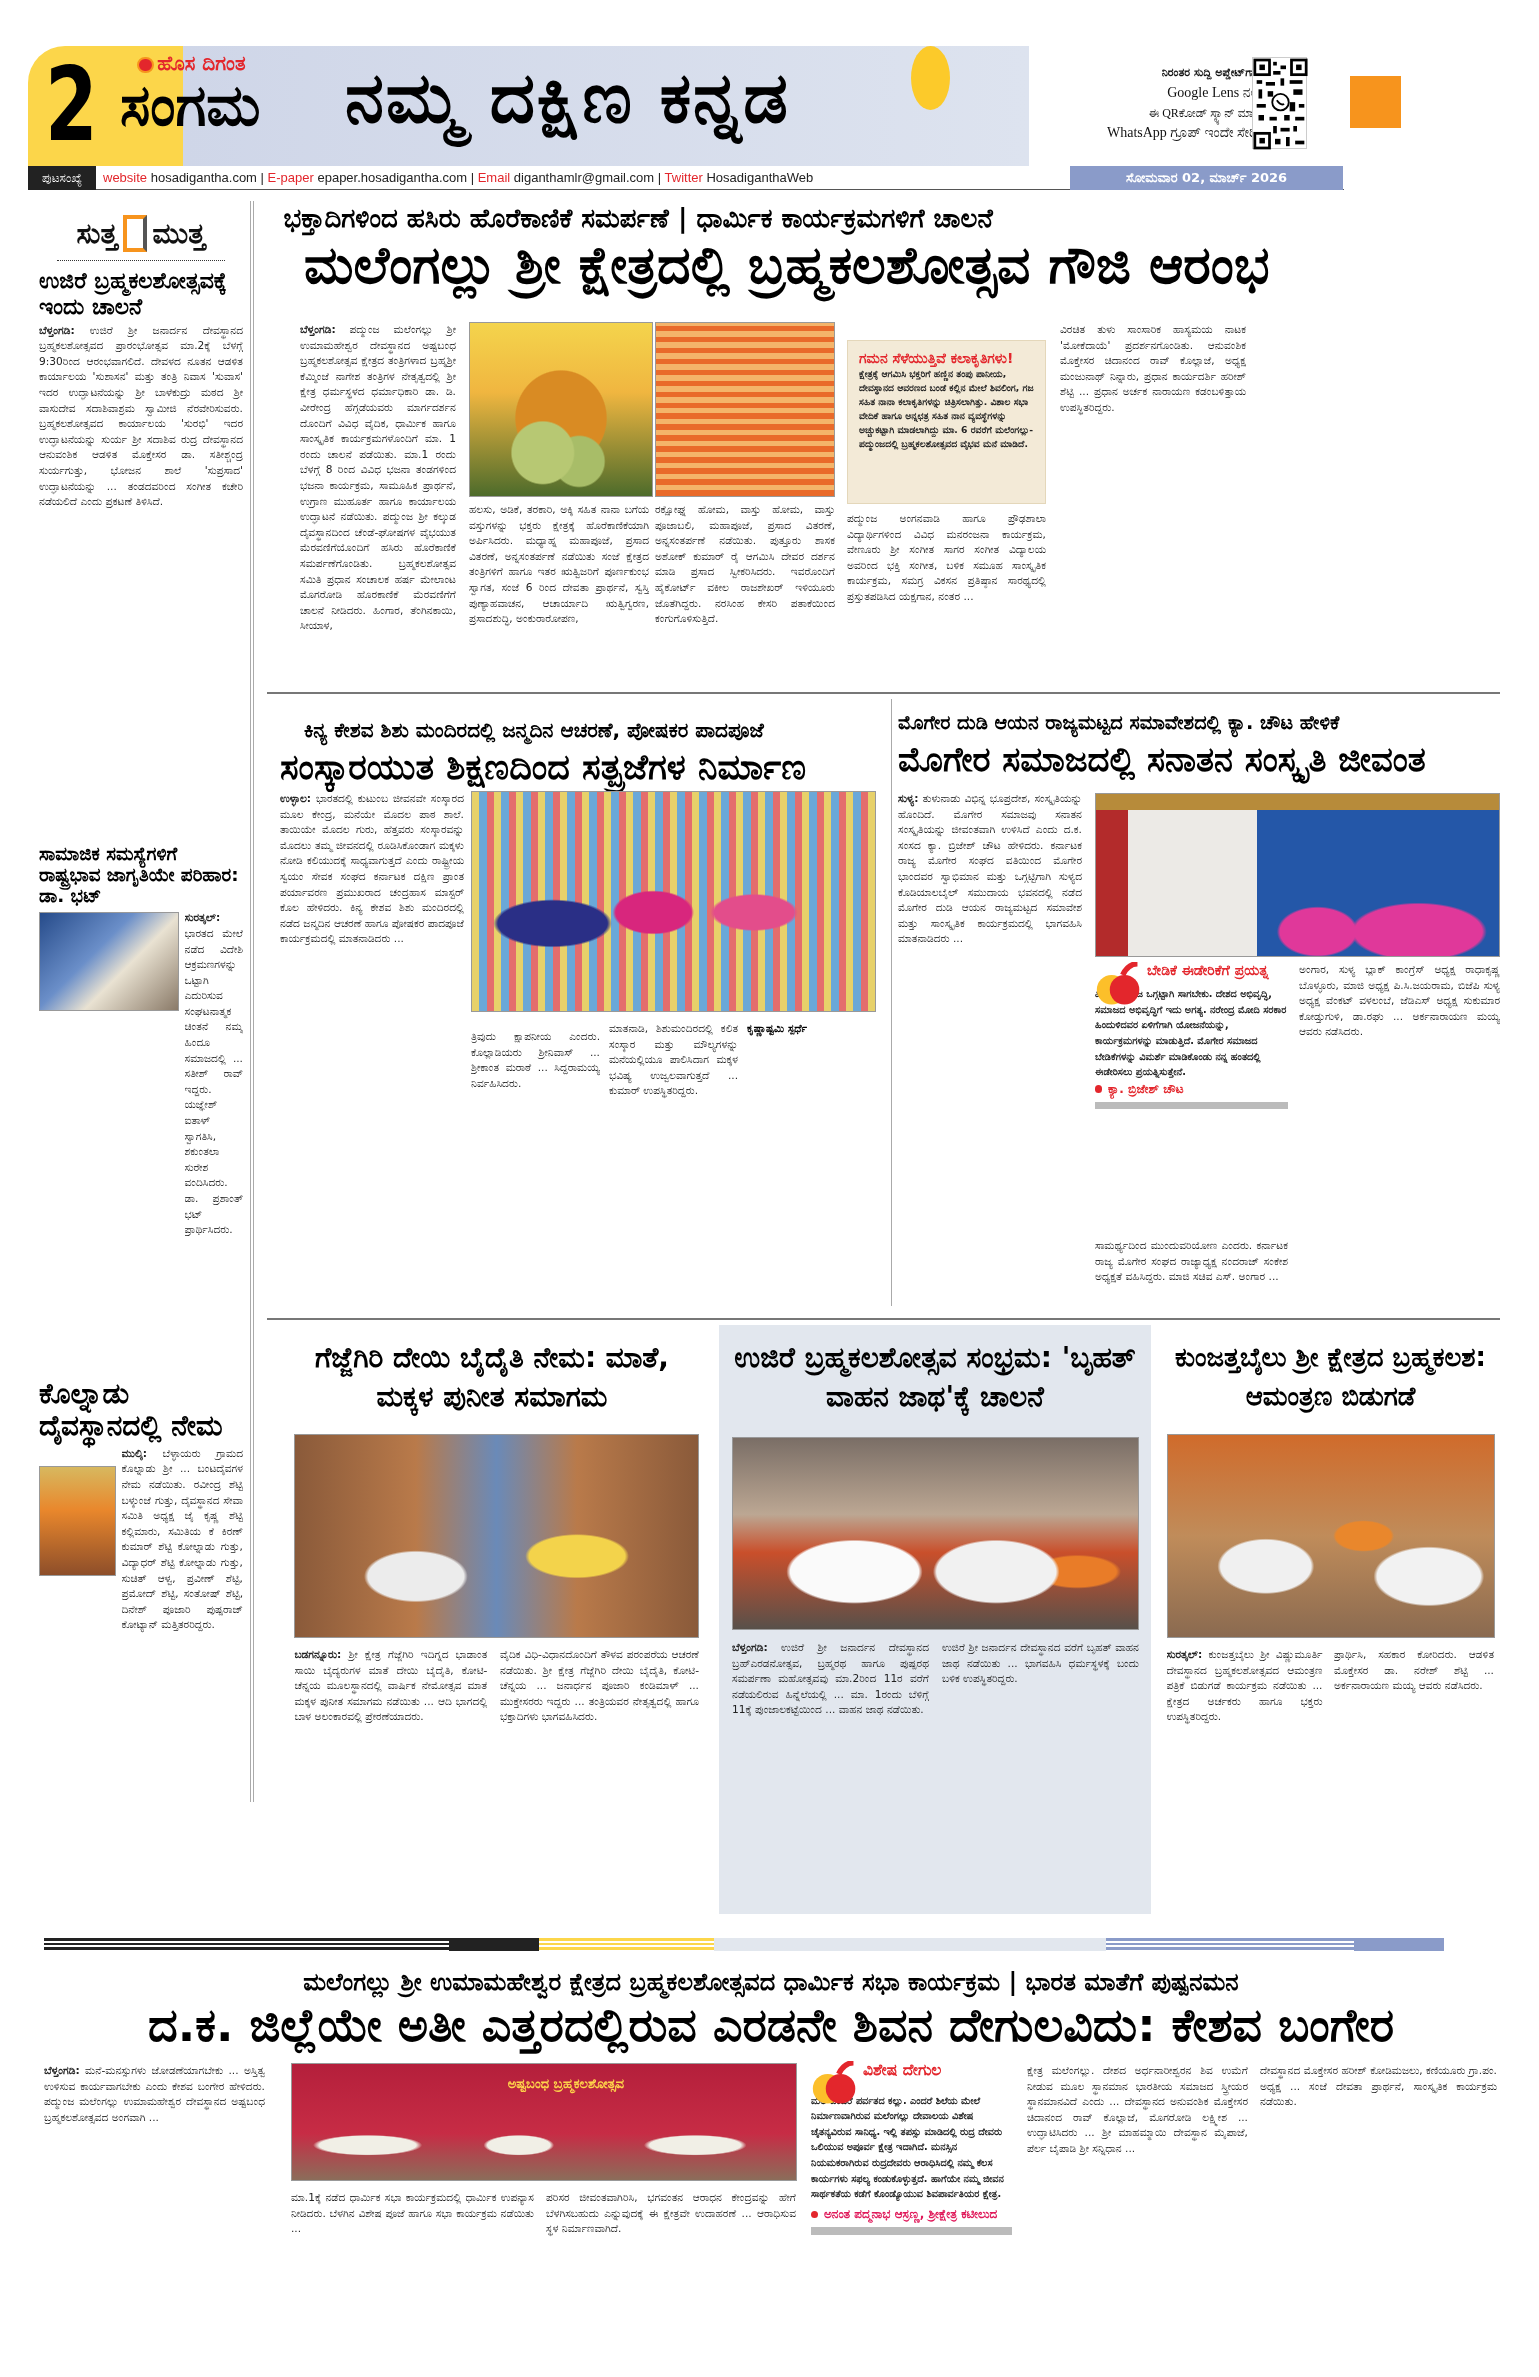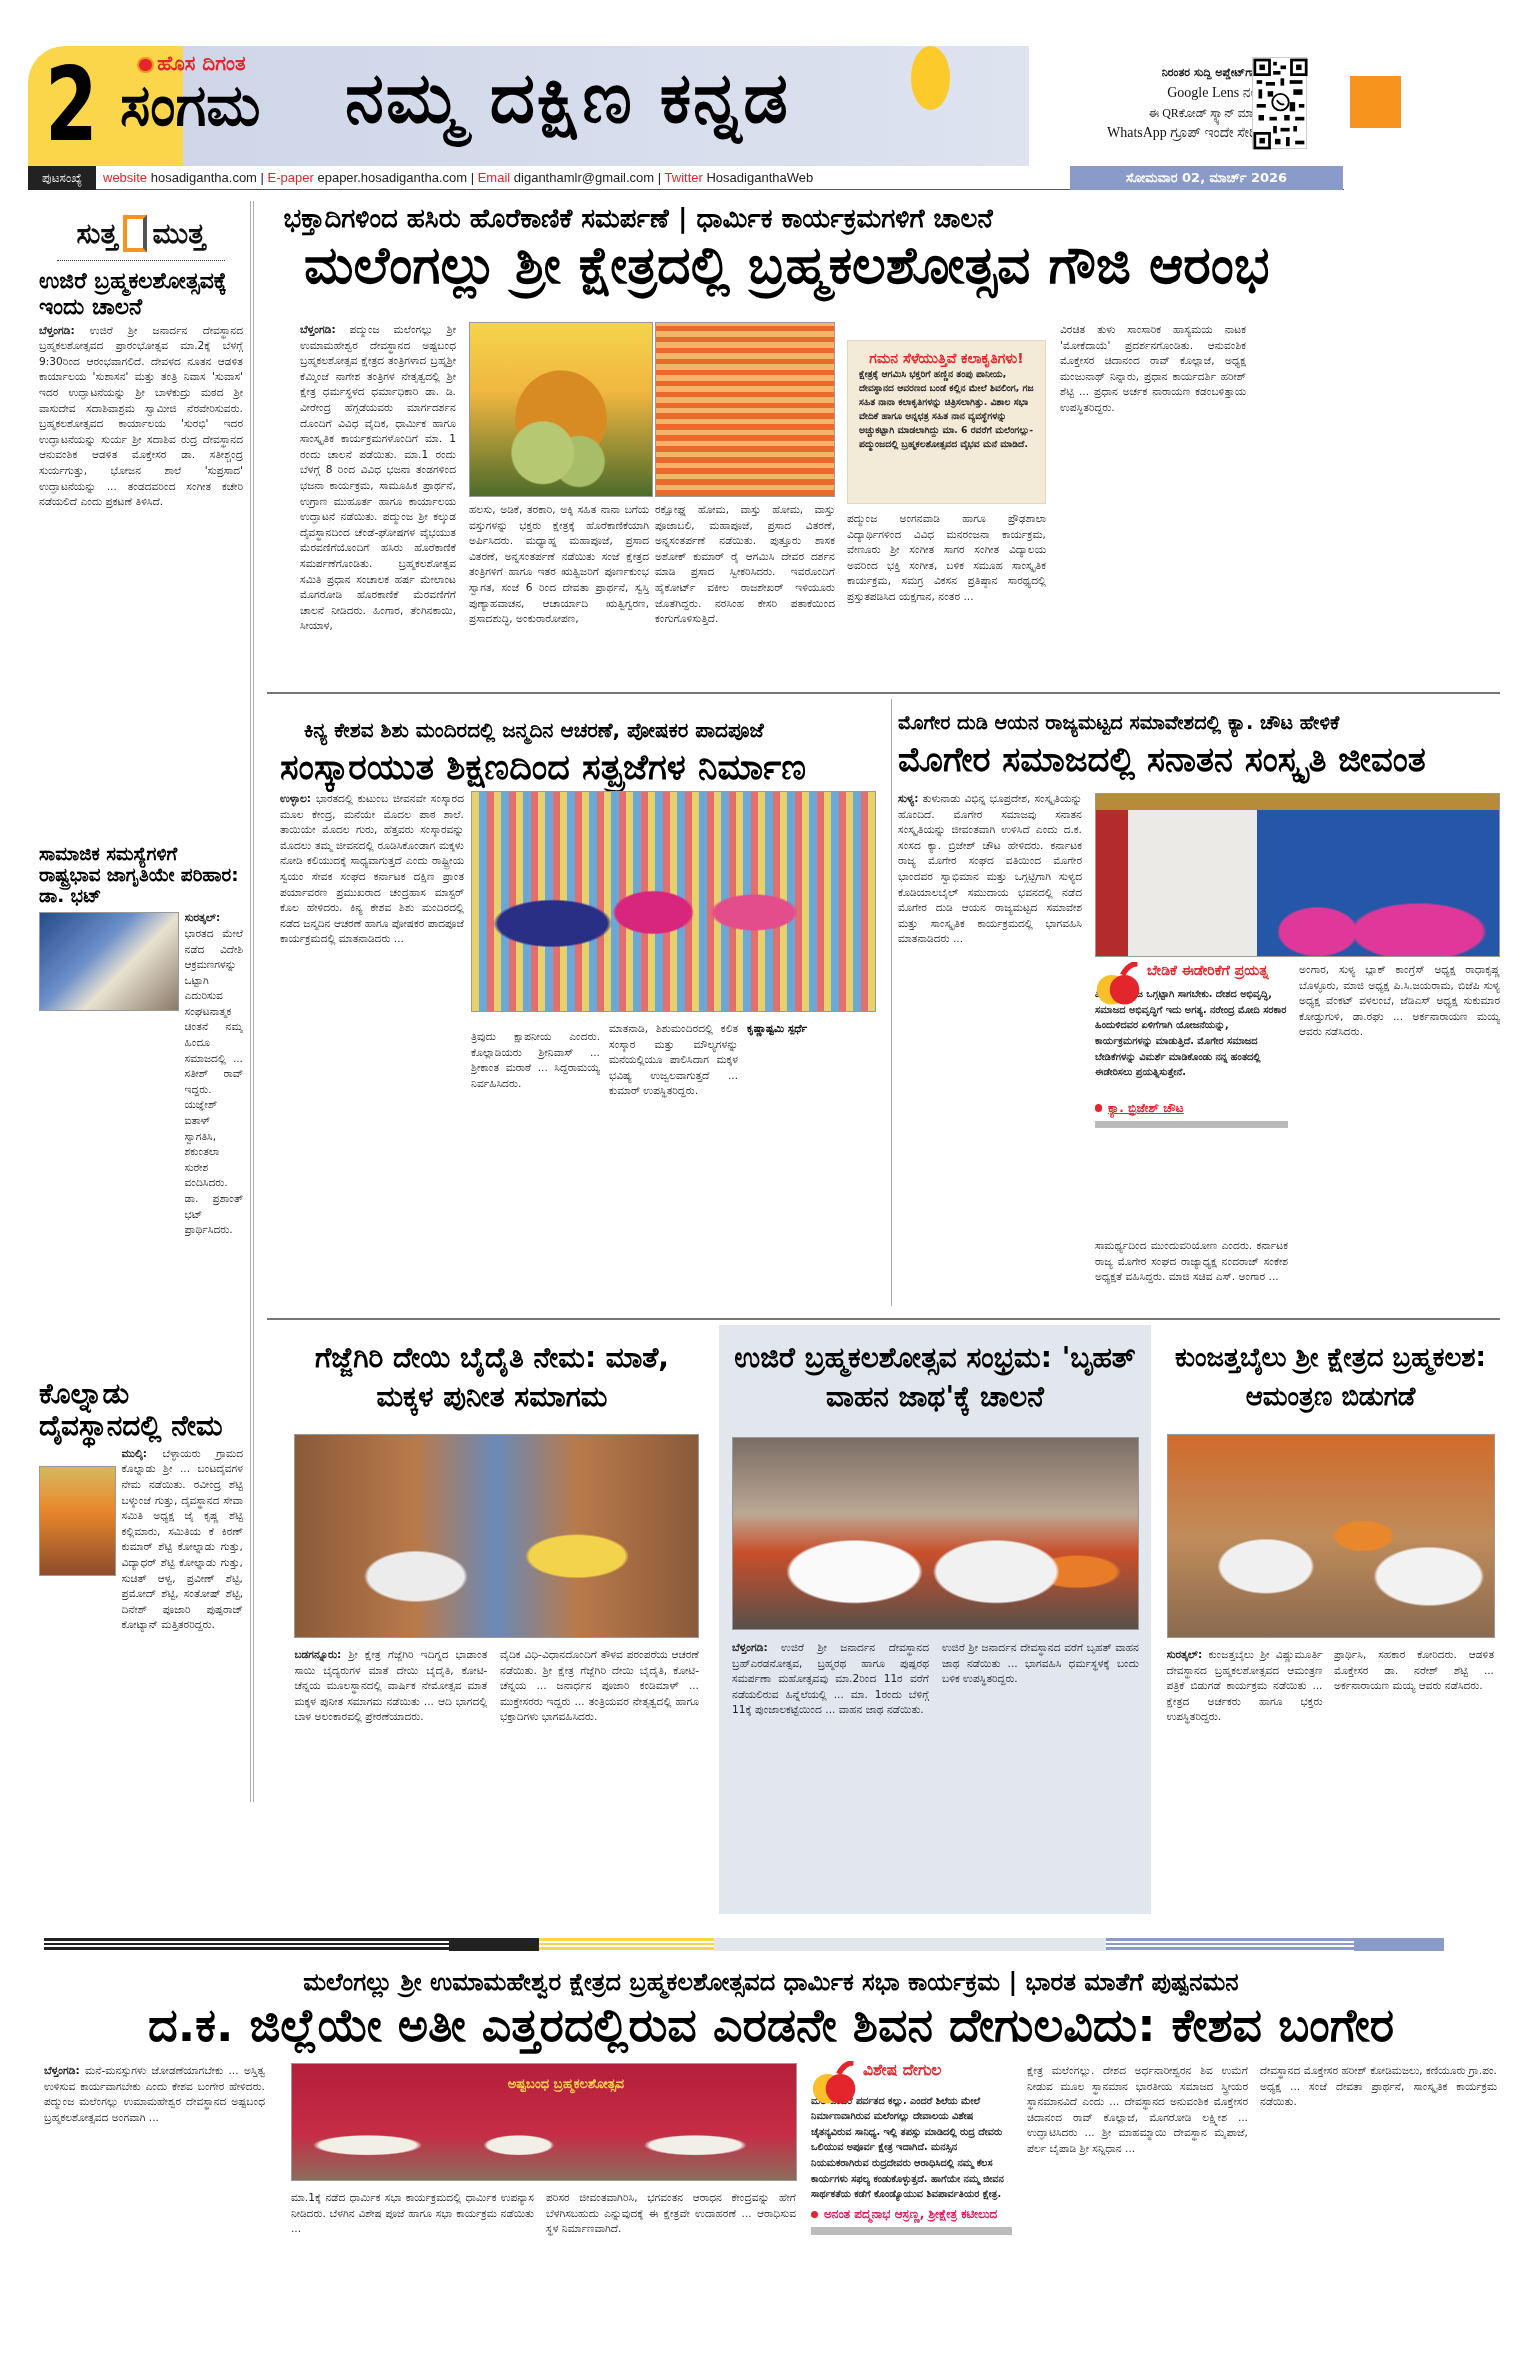--- a/index.html
+++ b/index.html
@@ -167,21 +167,21 @@
   <div class="abs photo" style="left:388px;top:118px;width:180px;height:175px;background:
       repeating-linear-gradient(0deg,#e96a2a 0 5.5px,#f4b46a 5.5px 11px),
       linear-gradient(180deg,#e86a2b,#e9e3d4 60%,#c9c9c7);"></div>
   <div class="abs body-text" style="left:202px;top:298px;width:180px;height:178px;overflow:hidden;">
     <span>ಹಲಸು, ಅಡಿಕೆ, ತರಕಾರಿ, ಅಕ್ಕಿ ಸಹಿತ ನಾನಾ ಬಗೆಯ ವಸ್ತುಗಳನ್ನು ಭಕ್ತರು ಕ್ಷೇತ್ರಕ್ಕೆ ಹೊರೆಕಾಣಿಕೆಯಾಗಿ ಅರ್ಪಿಸಿದರು. ಮಧ್ಯಾಹ್ನ ಮಹಾಪೂಜೆ, ಪ್ರಸಾದ ವಿತರಣೆ, ಅನ್ನಸಂತರ್ಪಣೆ ನಡೆಯಿತು ಸಂಜೆ ಕ್ಷೇತ್ರದ ತಂತ್ರಿಗಳಿಗೆ ಹಾಗೂ ಇತರ ಋತ್ವಿಜರಿಗೆ ಪೂರ್ಣಕುಂಭ ಸ್ವಾಗತ, ಸಂಜೆ 6 ರಿಂದ ದೇವತಾ ಪ್ರಾರ್ಥನೆ, ಸ್ವಸ್ತಿ ಪುಣ್ಯಾಹವಾಚನ, ಆಚಾರ್ಯಾದಿ ಋತ್ವಿಗ್ವರಣ, ಪ್ರಸಾದಶುದ್ಧಿ, ಅಂಕುರಾರೋಪಣ,</span>
   </div>
   <div class="abs body-text" style="left:388px;top:298px;width:180px;height:178px;overflow:hidden;">
     <span>ರಕ್ಷೋಘ್ನ ಹೋಮ, ವಾಸ್ತು ಹೋಮ, ವಾಸ್ತು ಪೂಜಾಬಲಿ, ಮಹಾಪೂಜೆ, ಪ್ರಸಾದ ವಿತರಣೆ, ಅನ್ನಸಂತರ್ಪಣೆ ನಡೆಯಿತು. ಪುತ್ತೂರು ಶಾಸಕ ಅಶೋಕ್ ಕುಮಾರ್ ರೈ ಆಗಮಿಸಿ ದೇವರ ದರ್ಶನ ಮಾಡಿ ಪ್ರಸಾದ ಸ್ವೀಕರಿಸಿದರು. ಇವರೊಂದಿಗೆ ಹೈಕೋರ್ಟ್ ವಕೀಲ ರಾಜಶೇಖರ್ ಇಳಿಯೂರು ಜೊತೆಗಿದ್ದರು. ನರಸಿಂಹ ಕೇಸರಿ ಪತಾಕೆಯಿಂದ ಕಂಗುಗೊಳಿಸುತ್ತಿದೆ.</span>
   </div>
   <div class="abs box-beige" style="left:580px;top:136px;width:199px;height:164px;">
-    <div class="box-title-red" style="font-size:14px;text-align:center;">ಗಮನ ಸೆಳೆಯುತ್ತಿವೆ ಕಲಾಕೃತಿಗಳು!</div>
+    <div class="box-title-red" style="font-size:14px;">ಗಮನ ಸೆಳೆಯುತ್ತಿವೆ ಕಲಾಕೃತಿಗಳು!</div>
     <div class="box-text" style="font-size:9.2px;line-height:14px;">ಕ್ಷೇತ್ರಕ್ಕೆ ಆಗಮಿಸಿ ಭಕ್ತರಿಗೆ ಹಣ್ಣಿನ ತಂಪು ಪಾನೀಯ, ದೇವಸ್ಥಾನದ ಆವರಣದ ಬಂಡೆ ಕಲ್ಲಿನ ಮೇಲೆ ಶಿವಲಿಂಗ, ಗಜ ಸಹಿತ ನಾನಾ ಕಲಾಕೃತಿಗಳನ್ನು ಚಿತ್ರಿಸಲಾಗಿತ್ತು. ವಿಶಾಲ ಸಭಾ ವೇದಿಕೆ ಹಾಗೂ ಅನ್ನಛತ್ರ ಸಹಿತ ನಾನ ವ್ಯವಸ್ಥೆಗಳನ್ನು ಅಚ್ಚುಕಟ್ಟಾಗಿ ಮಾಡಲಾಗಿದ್ದು ಮಾ. 6 ರವರೆಗೆ ಮಲೆಂಗಲ್ಲು-ಪದ್ಮುಂಜದಲ್ಲಿ ಬ್ರಹ್ಮಕಲಶೋತ್ಸವದ ವೈಭವ ಮನೆ ಮಾಡಿದೆ.</div>
   </div>
   <div class="abs body-text" style="left:580px;top:307px;width:199px;height:169px;overflow:hidden;">
     <span>ಪದ್ಮುಂಜ ಅಂಗನವಾಡಿ ಹಾಗೂ ಪ್ರೌಢಶಾಲಾ ವಿದ್ಯಾರ್ಥಿಗಳಿಂದ ವಿವಿಧ ಮನರಂಜನಾ ಕಾರ್ಯಕ್ರಮ, ವೇಣೂರು ಶ್ರೀ ಸಂಗೀತ ಸಾಗರ ಸಂಗೀತ ವಿದ್ಯಾಲಯ ಅವರಿಂದ ಭಕ್ತಿ ಸಂಗೀತ, ಬಳಿಕ ಸಮೂಹ ಸಾಂಸ್ಕೃತಿಕ ಕಾರ್ಯಕ್ರಮ, ಸಮಗ್ರ ವಿಕಸನ ಪ್ರತಿಷ್ಠಾನ ಸಾರಥ್ಯದಲ್ಲಿ ಪ್ರಸ್ತುತಪಡಿಸಿದ ಯಕ್ಷಗಾನ, ನಂತರ ...</span>
   </div>
   <div class="abs body-text" style="left:793px;top:118px;width:186px;height:359px;overflow:hidden;">
     <span>ವಿರಚಿತ ತುಳು ಸಾಂಸಾರಿಕ ಹಾಸ್ಯಮಯ ನಾಟಕ 'ಮೋಕೆದಾಯೆ' ಪ್ರದರ್ಶನಗೊಂಡಿತು. ಆನುವಂಶಿಕ ಮೊಕ್ತೇಸರ ಚಿದಾನಂದ ರಾವ್ ಕೊಲ್ಲಾಜೆ, ಅಧ್ಯಕ್ಷ ಮಂಜುನಾಥ್ ನಿನ್ನಾರು, ಪ್ರಧಾನ ಕಾರ್ಯದರ್ಶಿ ಹರೀಶ್ ಶೆಟ್ಟಿ ... ಪ್ರಧಾನ ಅರ್ಚಕ ನಾರಾಯಣ ಕಡಂಬಳಿತ್ತಾಯ ಉಪಸ್ಥಿತರಿದ್ದರು.</span>
   </div>
 </div>
 <div class="abs hrule" style="left:267px;top:692px;width:1233px;"></div>
@@ -224,21 +224,21 @@
       radial-gradient(ellipse at 55% 85%,#e0389a 0 12%,transparent 13%),
       linear-gradient(90deg,#b32b2b 0 8%,#eceae6 8% 40%,#2457a8 40% 100%);"></div>
   <div class="abs" style="left:197px;top:263px;width:193px;height:267px;">
     <svg class="quote-icon" viewBox="0 0 52 52" style="position:absolute;left:0;top:0;">
       <circle cx="18" cy="30" r="16" fill="#fcbf2a"></circle>
       <circle cx="32" cy="30" r="16" fill="#e3262c"></circle>
       <path d="M30 14 q6 -12 16 -12" stroke="#e3262c" stroke-width="6" fill="none"></path>
     </svg>
     <div class="box-title-red" style="margin-left:52px;font-size:14px;">ಬೇಡಿಕೆ ಈಡೇರಿಕೆಗೆ ಪ್ರಯತ್ನ</div>
     <div class="box-text" style="margin-top:7.4px;font-size:9.7px;line-height:15.6px;">ಹಿಂದು ಸಮಾಜ ಒಗ್ಗಟ್ಟಾಗಿ ಸಾಗಬೇಕು. ದೇಶದ ಅಭಿವೃದ್ಧಿ, ಸಮಾಜದ ಅಭಿವೃದ್ಧಿಗೆ ಇದು ಅಗತ್ಯ. ನರೇಂದ್ರ ಮೋದಿ ಸರಕಾರ ಹಿಂದುಳಿದವರ ಏಳಿಗೆಗಾಗಿ ಯೋಜನೆಯನ್ನು, ಕಾರ್ಯಕ್ರಮಗಳನ್ನು ಮಾಡುತ್ತಿದೆ. ಮೊಗೇರ ಸಮಾಜದ ಬೇಡಿಕೆಗಳನ್ನು ವಿಮರ್ಶೆ ಮಾಡಿಕೊಂಡು ನನ್ನ ಹಂತದಲ್ಲಿ ಈಡೇರಿಸಲು ಪ್ರಯತ್ನಿಸುತ್ತೇನೆ.</div>
-    <div class="byline" style="margin-top:21px;text-decoration:underline;"><span style="display:inline-block;width:7.4px;height:7.4px;border-radius:50%;background:#e3262c;margin-right:5.5px;"></span><span>ಕ್ಯಾ. ಬ್ರಿಜೇಶ್ ಚೌಟ</span></div>
+    <div class="byline" style="margin-top:2px;"><span style="display:inline-block;width:7.4px;height:7.4px;border-radius:50%;background:#e3262c;margin-right:5.5px;"></span><span>ಕ್ಯಾ. ಬ್ರಿಜೇಶ್ ಚೌಟ</span></div>
     <div class="grey-bar" style="margin-top:5.5px;"></div>
   </div>
   <div class="abs body-text" style="left:197px;top:539px;width:193px;height:64px;overflow:hidden;">
     <span>ಸಾಮರ್ಥ್ಯದಿಂದ ಮುಂದುವರಿಯೋಣ ಎಂದರು. ಕರ್ನಾಟಕ ರಾಜ್ಯ ಮೊಗೇರ ಸಂಘದ ರಾಜ್ಯಾಧ್ಯಕ್ಷ ನಂದರಾಜ್ ಸಂಕೇಶ ಅಧ್ಯಕ್ಷತೆ ವಹಿಸಿದ್ದರು. ಮಾಜಿ ಸಚಿವ ಎಸ್. ಅಂಗಾರ ...</span>
   </div>
   <div class="abs body-text" style="left:401px;top:263px;width:201px;height:340px;overflow:hidden;">
     <span>ಅಂಗಾರ, ಸುಳ್ಯ ಬ್ಲಾಕ್ ಕಾಂಗ್ರೆಸ್ ಅಧ್ಯಕ್ಷ ರಾಧಾಕೃಷ್ಣ ಬೊಳ್ಳೂರು, ಮಾಜಿ ಅಧ್ಯಕ್ಷ ಪಿ.ಸಿ.ಜಯರಾಮ, ಬಿಜೆಪಿ ಸುಳ್ಯ ಅಧ್ಯಕ್ಷ ವೆಂಕಟ್ ವಳಲಂಬೆ, ಜೆಡಿಎಸ್ ಅಧ್ಯಕ್ಷ ಸುಕುಮಾರ ಕೋಡ್ತುಗುಳಿ, ಡಾ.ರಘು ... ಅರ್ಕನಾರಾಯಣ ಮಯ್ಯ ಆವರು ನಡೆಸಿದರು.</span>
   </div>
 </div>
 <div class="abs hrule" style="left:267px;top:1318px;width:1233px;"></div>

